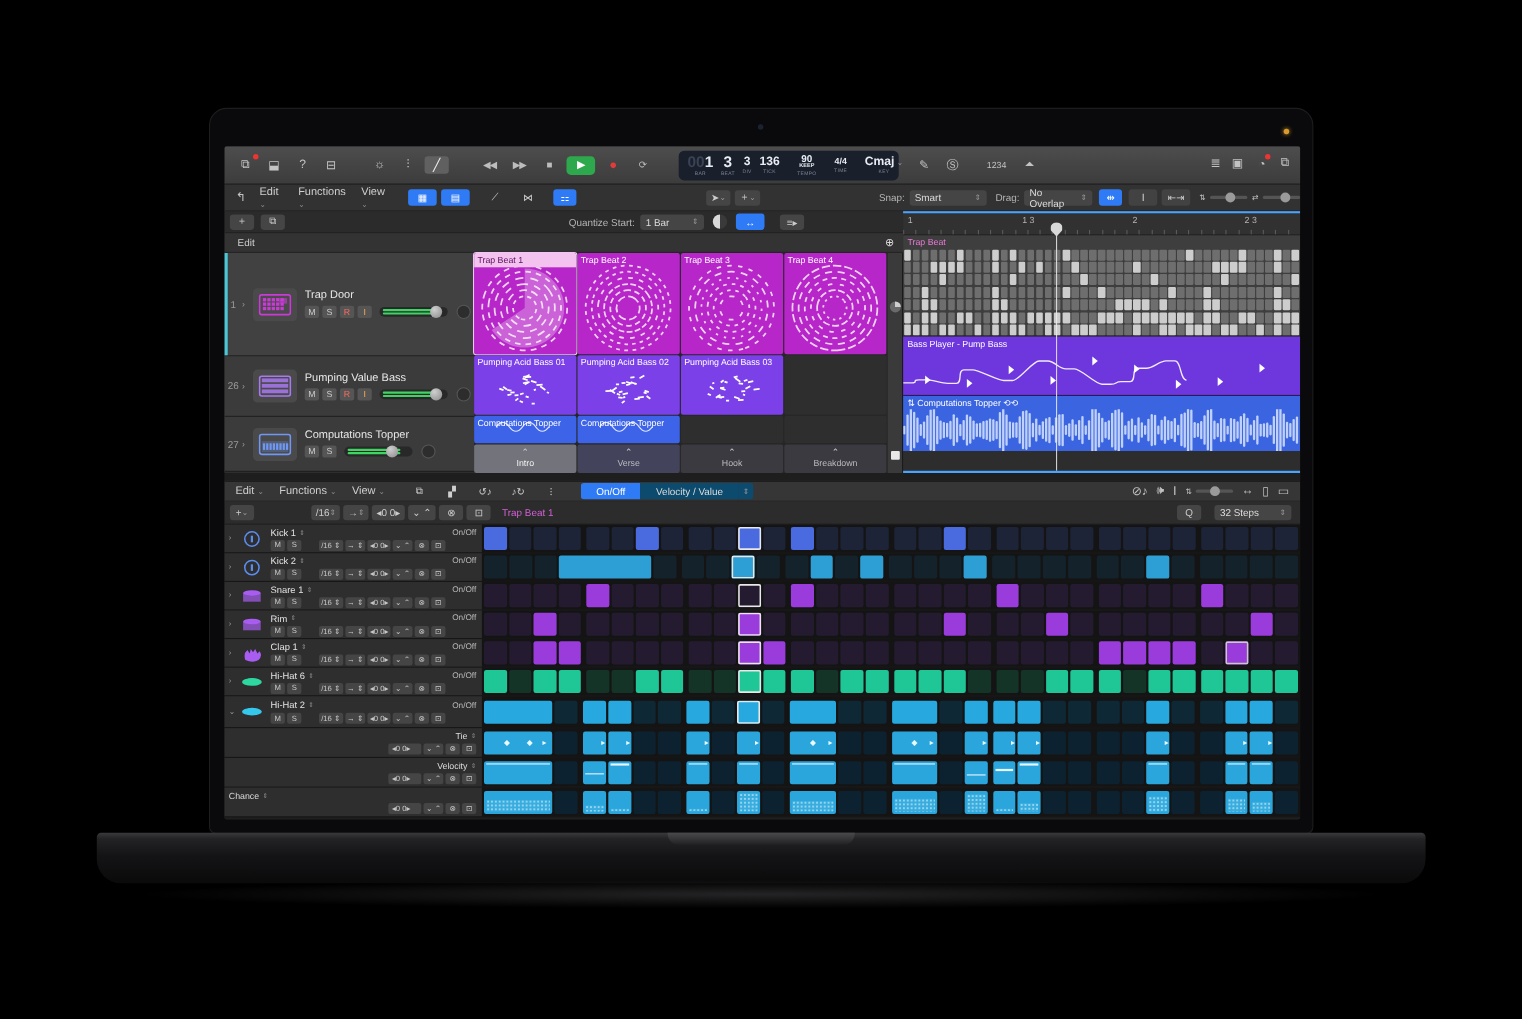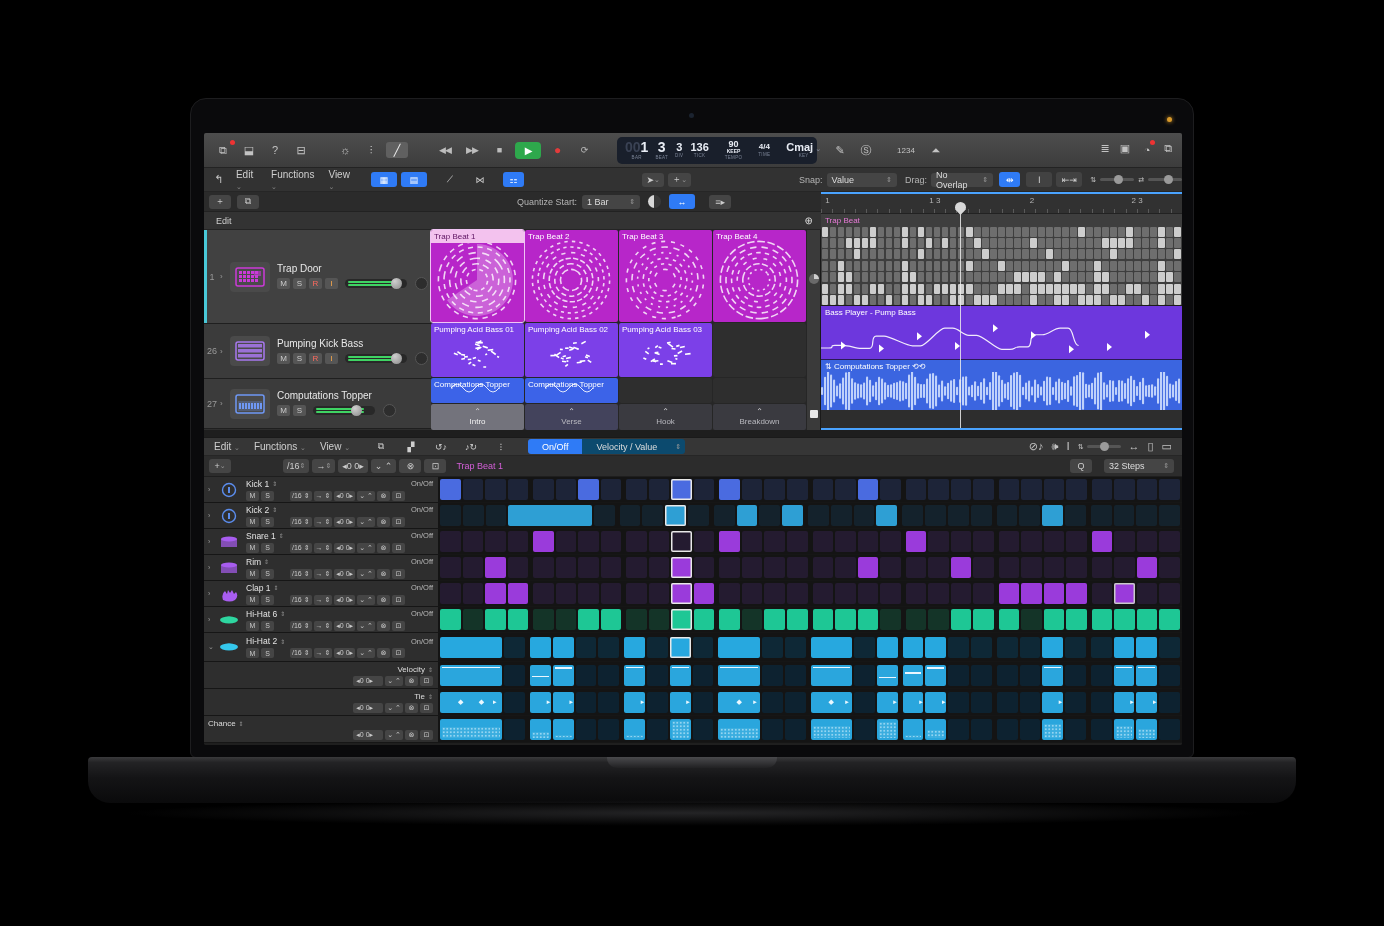--- a/index.html
+++ b/index.html
@@ -277,21 +277,21 @@
         </div>
         <div class="seg-btn blue" style="margin-left:10px;">⚏</div>
 
         <div class="tb-group" style="margin-left:118px;">
           <div class="sm-btn">➤ <span class="dd-chev">⌄</span></div>
           <div class="sm-btn">＋ <span class="dd-chev">⌄</span></div>
         </div>
 
         <span class="small-gray" style="margin-left:108px;">Snap:</span>
         <div class="dropdown" style="width:84px;margin-left:4px;">
-            <span>Value</span>
+            <span>Smart</span>
             <span class="dd-chev" style="margin-left:auto;">⇕</span>
           </div>
         <span class="small-gray" style="margin-left:8px;">Drag:</span>
         <div class="dropdown" style="width:74px;margin-left:4px;">
             <span>No Overlap</span>
             <span class="dd-chev" style="margin-left:auto;">⇕</span>
           </div>
         <div class="seg-btn blue" style="margin-left:6px;">⇹</div>
         <div class="tb-group" style="margin-left:6px;">
           <div class="seg-btn">Ⅰ</div>
@@ -374,21 +374,21 @@
             <div class="tdisc">›</div>
             <div class="ticon">
               <svg width="30" height="22">
                 <rect x="1" y="2" width="28" height="18" rx="2" fill="none" stroke="#a878ef" stroke-width="1.5"></rect>
                 <rect x="3" y="4" width="24" height="3.5" fill="#a878ef" opacity=".85"></rect>
                 <rect x="3" y="9" width="24" height="3.5" fill="#a878ef" opacity=".85"></rect>
                 <rect x="3" y="14" width="24" height="3.5" fill="#a878ef" opacity=".85"></rect>
               </svg>
             </div>
             <div class="tbody">
-              <div class="tname">Pumping Kick Bass</div>
+              <div class="tname">Pumping Value Bass</div>
               <div class="tctrl">
                 <div class="msb">M</div>
                 <div class="msb">S</div>
                 <div class="msb r">R</div>
                 <div class="msb i">I</div>
                 <div class="vslider">
                   <div class="ln1"></div>
                   <div class="ln2"></div>
                   <div class="vknob" style="left: 46px;"></div>
                 </div>
@@ -1601,160 +1601,160 @@
               <div class="stepseg" style="flex: 1 1 0%; margin: 0px 1px 0px 4px; background: rgb(14, 40, 54);"></div>
               <div class="stepseg" style="flex: 1 1 0%; margin: 0px 1px; background: rgb(39, 168, 223);"></div>
               <div class="stepseg" style="flex: 1 1 0%; margin: 0px 1px; background: rgb(39, 168, 223);"></div>
               <div class="stepseg" style="flex: 1 1 0%; margin: 0px 1px; background: rgb(14, 40, 54);"></div>
             </div>
           </div>
           <div class="srow" style="height: 27px;">
             <div class="srow-head">
               <div class="srow-body">
                 <div class="srl1" style="justify-content: flex-end;">
-                  <span class="subname">Velocity</span>
+                  <span class="subname">Tie</span>
                   <span class="updn">⇕</span>
                 </div>
                 <div class="srl2" style="justify-content: flex-end;">
                   <div class="mini wide">◂0 0▸</div>
                   <div class="mini">⌄ ⌃</div>
                   <div class="mini">⊗</div>
                   <div class="mini">⊡</div>
                 </div>
               </div>
             </div>
             <div class="gridwrap">
               <div class="stepseg" style="flex: 3 1 0%; margin: 0px 1px; background: rgb(42, 166, 221);">
-                <div class="vel-line" style="top: 2px;"></div>
+                <span class="tiemark" style="left: 33.3333%;">◆</span>
+                <span class="tiemark" style="left: 66.6667%;">◆</span>
+                <span class="tiemark" style="left: 88%;">▸</span>
               </div>
               <div class="stepseg" style="flex: 1 1 0%; margin: 0px 1px; background: rgb(13, 34, 48);"></div>
               <div class="stepseg" style="flex: 1 1 0%; margin: 0px 1px 0px 4px; background: rgb(42, 166, 221);">
-                <div class="vel-line" style="top: 11.4px;"></div>
-              </div>
-              <div class="stepseg" style="flex: 1 1 0%; margin: 0px 1px; background: rgb(42, 166, 221);">
-                <div class="vel-line" style="top: 2.85px;"></div>
+                <span class="tiemark" style="left: 88%;">▸</span>
+              </div>
+              <div class="stepseg" style="flex: 1 1 0%; margin: 0px 1px; background: rgb(42, 166, 221);">
+                <span class="tiemark" style="left: 88%;">▸</span>
               </div>
               <div class="stepseg" style="flex: 1 1 0%; margin: 0px 1px; background: rgb(13, 34, 48);"></div>
               <div class="stepseg" style="flex: 1 1 0%; margin: 0px 1px; background: rgb(13, 34, 48);"></div>
               <div class="stepseg" style="flex: 1 1 0%; margin: 0px 1px 0px 4px; background: rgb(42, 166, 221);">
-                <div class="vel-line" style="top: 2px;"></div>
-              </div>
-              <div class="stepseg" style="flex: 1 1 0%; margin: 0px 1px; background: rgb(13, 34, 48);"></div>
-              <div class="stepseg" style="flex: 1 1 0%; margin: 0px 1px; background: rgb(42, 166, 221);">
-                <div class="vel-line" style="top: 2px;"></div>
+                <span class="tiemark" style="left: 88%;">▸</span>
+              </div>
+              <div class="stepseg" style="flex: 1 1 0%; margin: 0px 1px; background: rgb(13, 34, 48);"></div>
+              <div class="stepseg" style="flex: 1 1 0%; margin: 0px 1px; background: rgb(42, 166, 221);">
+                <span class="tiemark" style="left: 88%;">▸</span>
               </div>
               <div class="stepseg" style="flex: 1 1 0%; margin: 0px 1px; background: rgb(13, 34, 48);"></div>
               <div class="stepseg" style="flex: 2 1 0%; margin: 0px 1px 0px 4px; background: rgb(42, 166, 221);">
-                <div class="vel-line" style="top: 2px;"></div>
+                <span class="tiemark" style="left: 50%;">◆</span>
+                <span class="tiemark" style="left: 88%;">▸</span>
               </div>
               <div class="stepseg" style="flex: 1 1 0%; margin: 0px 1px; background: rgb(13, 34, 48);"></div>
               <div class="stepseg" style="flex: 1 1 0%; margin: 0px 1px; background: rgb(13, 34, 48);"></div>
               <div class="stepseg" style="flex: 2 1 0%; margin: 0px 1px 0px 4px; background: rgb(42, 166, 221);">
-                <div class="vel-line" style="top: 2px;"></div>
-              </div>
-              <div class="stepseg" style="flex: 1 1 0%; margin: 0px 1px; background: rgb(13, 34, 48);"></div>
-              <div class="stepseg" style="flex: 1 1 0%; margin: 0px 1px; background: rgb(42, 166, 221);">
-                <div class="vel-line" style="top: 12.35px;"></div>
+                <span class="tiemark" style="left: 50%;">◆</span>
+                <span class="tiemark" style="left: 88%;">▸</span>
+              </div>
+              <div class="stepseg" style="flex: 1 1 0%; margin: 0px 1px; background: rgb(13, 34, 48);"></div>
+              <div class="stepseg" style="flex: 1 1 0%; margin: 0px 1px; background: rgb(42, 166, 221);">
+                <span class="tiemark" style="left: 88%;">▸</span>
               </div>
               <div class="stepseg" style="flex: 1 1 0%; margin: 0px 1px 0px 4px; background: rgb(42, 166, 221);">
-                <div class="vel-line" style="top: 7.6px;"></div>
-              </div>
-              <div class="stepseg" style="flex: 1 1 0%; margin: 0px 1px; background: rgb(42, 166, 221);">
-                <div class="vel-line" style="top: 2.85px;"></div>
+                <span class="tiemark" style="left: 88%;">▸</span>
+              </div>
+              <div class="stepseg" style="flex: 1 1 0%; margin: 0px 1px; background: rgb(42, 166, 221);">
+                <span class="tiemark" style="left: 88%;">▸</span>
               </div>
               <div class="stepseg" style="flex: 1 1 0%; margin: 0px 1px; background: rgb(13, 34, 48);"></div>
               <div class="stepseg" style="flex: 1 1 0%; margin: 0px 1px; background: rgb(13, 34, 48);"></div>
               <div class="stepseg" style="flex: 1 1 0%; margin: 0px 1px 0px 4px; background: rgb(13, 34, 48);"></div>
               <div class="stepseg" style="flex: 1 1 0%; margin: 0px 1px; background: rgb(13, 34, 48);"></div>
               <div class="stepseg" style="flex: 1 1 0%; margin: 0px 1px; background: rgb(42, 166, 221);">
-                <div class="vel-line" style="top: 2px;"></div>
+                <span class="tiemark" style="left: 88%;">▸</span>
               </div>
               <div class="stepseg" style="flex: 1 1 0%; margin: 0px 1px; background: rgb(13, 34, 48);"></div>
               <div class="stepseg" style="flex: 1 1 0%; margin: 0px 1px 0px 4px; background: rgb(13, 34, 48);"></div>
               <div class="stepseg" style="flex: 1 1 0%; margin: 0px 1px; background: rgb(42, 166, 221);">
-                <div class="vel-line" style="top: 2px;"></div>
-              </div>
-              <div class="stepseg" style="flex: 1 1 0%; margin: 0px 1px; background: rgb(42, 166, 221);">
-                <div class="vel-line" style="top: 2px;"></div>
+                <span class="tiemark" style="left: 88%;">▸</span>
+              </div>
+              <div class="stepseg" style="flex: 1 1 0%; margin: 0px 1px; background: rgb(42, 166, 221);">
+                <span class="tiemark" style="left: 88%;">▸</span>
               </div>
               <div class="stepseg" style="flex: 1 1 0%; margin: 0px 1px; background: rgb(13, 34, 48);"></div>
             </div>
           </div>
           <div class="srow" style="height: 27px;">
             <div class="srow-head">
               <div class="srow-body">
                 <div class="srl1" style="justify-content: flex-end;">
-                  <span class="subname">Tie</span>
+                  <span class="subname">Velocity</span>
                   <span class="updn">⇕</span>
                 </div>
                 <div class="srl2" style="justify-content: flex-end;">
                   <div class="mini wide">◂0 0▸</div>
                   <div class="mini">⌄ ⌃</div>
                   <div class="mini">⊗</div>
                   <div class="mini">⊡</div>
                 </div>
               </div>
             </div>
             <div class="gridwrap">
               <div class="stepseg" style="flex: 3 1 0%; margin: 0px 1px; background: rgb(42, 166, 221);">
-                <span class="tiemark" style="left: 33.3333%;">◆</span>
-                <span class="tiemark" style="left: 66.6667%;">◆</span>
-                <span class="tiemark" style="left: 88%;">▸</span>
+                <div class="vel-line" style="top: 2px;"></div>
               </div>
               <div class="stepseg" style="flex: 1 1 0%; margin: 0px 1px; background: rgb(13, 34, 48);"></div>
               <div class="stepseg" style="flex: 1 1 0%; margin: 0px 1px 0px 4px; background: rgb(42, 166, 221);">
-                <span class="tiemark" style="left: 88%;">▸</span>
-              </div>
-              <div class="stepseg" style="flex: 1 1 0%; margin: 0px 1px; background: rgb(42, 166, 221);">
-                <span class="tiemark" style="left: 88%;">▸</span>
+                <div class="vel-line" style="top: 11.4px;"></div>
+              </div>
+              <div class="stepseg" style="flex: 1 1 0%; margin: 0px 1px; background: rgb(42, 166, 221);">
+                <div class="vel-line" style="top: 2.85px;"></div>
               </div>
               <div class="stepseg" style="flex: 1 1 0%; margin: 0px 1px; background: rgb(13, 34, 48);"></div>
               <div class="stepseg" style="flex: 1 1 0%; margin: 0px 1px; background: rgb(13, 34, 48);"></div>
               <div class="stepseg" style="flex: 1 1 0%; margin: 0px 1px 0px 4px; background: rgb(42, 166, 221);">
-                <span class="tiemark" style="left: 88%;">▸</span>
-              </div>
-              <div class="stepseg" style="flex: 1 1 0%; margin: 0px 1px; background: rgb(13, 34, 48);"></div>
-              <div class="stepseg" style="flex: 1 1 0%; margin: 0px 1px; background: rgb(42, 166, 221);">
-                <span class="tiemark" style="left: 88%;">▸</span>
+                <div class="vel-line" style="top: 2px;"></div>
+              </div>
+              <div class="stepseg" style="flex: 1 1 0%; margin: 0px 1px; background: rgb(13, 34, 48);"></div>
+              <div class="stepseg" style="flex: 1 1 0%; margin: 0px 1px; background: rgb(42, 166, 221);">
+                <div class="vel-line" style="top: 2px;"></div>
               </div>
               <div class="stepseg" style="flex: 1 1 0%; margin: 0px 1px; background: rgb(13, 34, 48);"></div>
               <div class="stepseg" style="flex: 2 1 0%; margin: 0px 1px 0px 4px; background: rgb(42, 166, 221);">
-                <span class="tiemark" style="left: 50%;">◆</span>
-                <span class="tiemark" style="left: 88%;">▸</span>
+                <div class="vel-line" style="top: 2px;"></div>
               </div>
               <div class="stepseg" style="flex: 1 1 0%; margin: 0px 1px; background: rgb(13, 34, 48);"></div>
               <div class="stepseg" style="flex: 1 1 0%; margin: 0px 1px; background: rgb(13, 34, 48);"></div>
               <div class="stepseg" style="flex: 2 1 0%; margin: 0px 1px 0px 4px; background: rgb(42, 166, 221);">
-                <span class="tiemark" style="left: 50%;">◆</span>
-                <span class="tiemark" style="left: 88%;">▸</span>
-              </div>
-              <div class="stepseg" style="flex: 1 1 0%; margin: 0px 1px; background: rgb(13, 34, 48);"></div>
-              <div class="stepseg" style="flex: 1 1 0%; margin: 0px 1px; background: rgb(42, 166, 221);">
-                <span class="tiemark" style="left: 88%;">▸</span>
+                <div class="vel-line" style="top: 2px;"></div>
+              </div>
+              <div class="stepseg" style="flex: 1 1 0%; margin: 0px 1px; background: rgb(13, 34, 48);"></div>
+              <div class="stepseg" style="flex: 1 1 0%; margin: 0px 1px; background: rgb(42, 166, 221);">
+                <div class="vel-line" style="top: 12.35px;"></div>
               </div>
               <div class="stepseg" style="flex: 1 1 0%; margin: 0px 1px 0px 4px; background: rgb(42, 166, 221);">
-                <span class="tiemark" style="left: 88%;">▸</span>
-              </div>
-              <div class="stepseg" style="flex: 1 1 0%; margin: 0px 1px; background: rgb(42, 166, 221);">
-                <span class="tiemark" style="left: 88%;">▸</span>
+                <div class="vel-line" style="top: 7.6px;"></div>
+              </div>
+              <div class="stepseg" style="flex: 1 1 0%; margin: 0px 1px; background: rgb(42, 166, 221);">
+                <div class="vel-line" style="top: 2.85px;"></div>
               </div>
               <div class="stepseg" style="flex: 1 1 0%; margin: 0px 1px; background: rgb(13, 34, 48);"></div>
               <div class="stepseg" style="flex: 1 1 0%; margin: 0px 1px; background: rgb(13, 34, 48);"></div>
               <div class="stepseg" style="flex: 1 1 0%; margin: 0px 1px 0px 4px; background: rgb(13, 34, 48);"></div>
               <div class="stepseg" style="flex: 1 1 0%; margin: 0px 1px; background: rgb(13, 34, 48);"></div>
               <div class="stepseg" style="flex: 1 1 0%; margin: 0px 1px; background: rgb(42, 166, 221);">
-                <span class="tiemark" style="left: 88%;">▸</span>
+                <div class="vel-line" style="top: 2px;"></div>
               </div>
               <div class="stepseg" style="flex: 1 1 0%; margin: 0px 1px; background: rgb(13, 34, 48);"></div>
               <div class="stepseg" style="flex: 1 1 0%; margin: 0px 1px 0px 4px; background: rgb(13, 34, 48);"></div>
               <div class="stepseg" style="flex: 1 1 0%; margin: 0px 1px; background: rgb(42, 166, 221);">
-                <span class="tiemark" style="left: 88%;">▸</span>
-              </div>
-              <div class="stepseg" style="flex: 1 1 0%; margin: 0px 1px; background: rgb(42, 166, 221);">
-                <span class="tiemark" style="left: 88%;">▸</span>
+                <div class="vel-line" style="top: 2px;"></div>
+              </div>
+              <div class="stepseg" style="flex: 1 1 0%; margin: 0px 1px; background: rgb(42, 166, 221);">
+                <div class="vel-line" style="top: 2px;"></div>
               </div>
               <div class="stepseg" style="flex: 1 1 0%; margin: 0px 1px; background: rgb(13, 34, 48);"></div>
             </div>
           </div>
           <div class="srow" style="height: 27px;">
             <div class="srow-head">
               <div class="srow-body">
                 <div class="srl1" style="justify-content: flex-start;">
                   <span class="subname">Chance</span>
                   <span class="updn">⇕</span>

